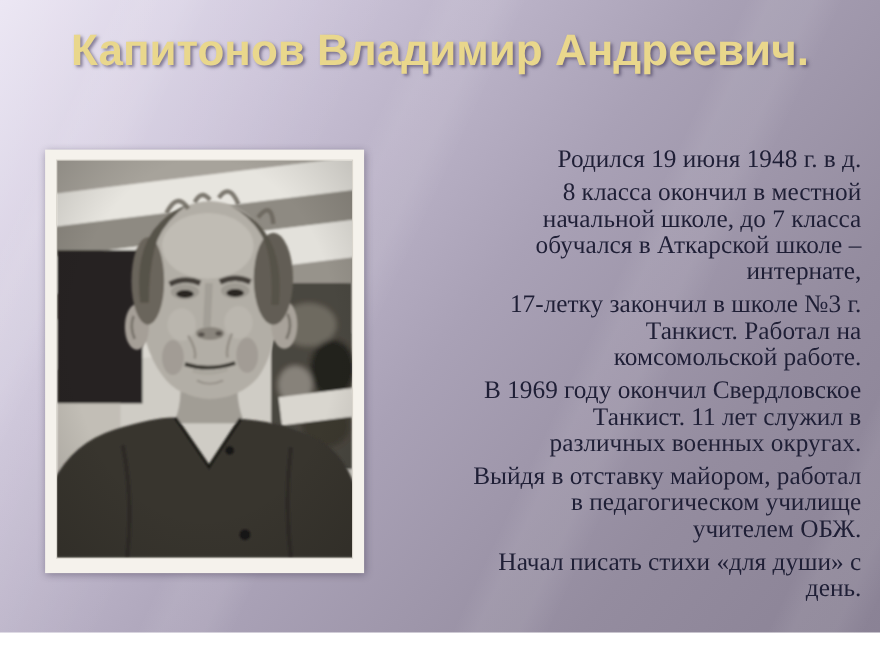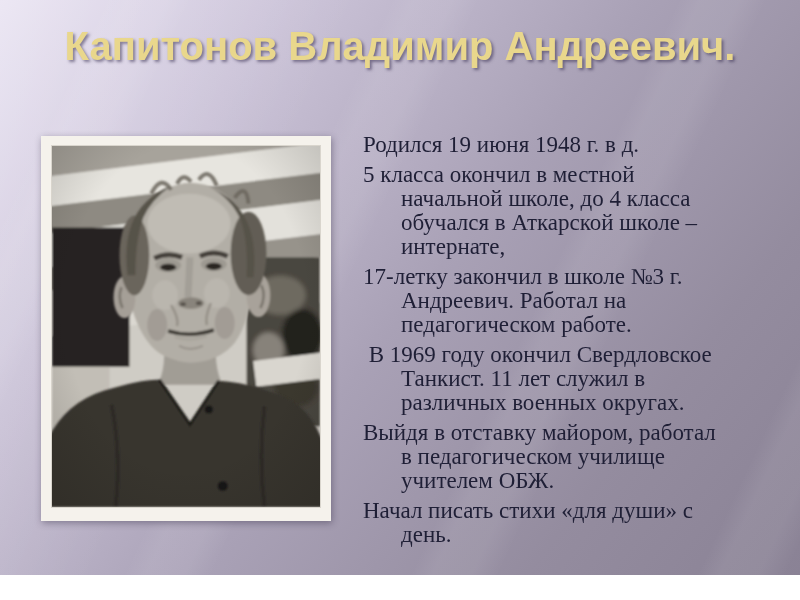--- a/index.html
+++ b/index.html
@@ -60,21 +60,21 @@
 
   
   .bio {
     position:absolute;
     left:363px; top:133px;
     width:420px;
     color:var(--body_text,#1f1f36);
     font-size:23px;
     line-height:24px;
   }
-  .bio p { margin:0 0 6px 0; }
+  .bio p { margin:0 0 6px 0;text-align:right; }
   .bio span {
     display:block;
     white-space:pre;   
   }
   .bio span.cont { padding-left:38px; }
 </style>
 </head>
 <body>
 
 <div class="slide">
@@ -176,29 +176,29 @@
 
       <rect x="0" y="0" width="270" height="363" fill="url(#vig)"></rect>
     </svg>
   </div>
 
   <div class="bio">
     <p>
       <span>Родился 19 июня 1948 г. в д.</span>
     </p>
     <p>
-      <span>5 класса окончил в местной</span>
-      <span class="cont">начальной школе, до 4 класса</span>
+      <span>8 класса окончил в местной</span>
+      <span class="cont">начальной школе, до 7 класса</span>
       <span class="cont">обучался в Аткарской школе –</span>
       <span class="cont">интернате,</span>
     </p>
     <p>
       <span>17-летку закончил в школе №3 г.</span>
-      <span class="cont">Андреевич. Работал на</span>
-      <span class="cont">педагогическом работе.</span>
+      <span class="cont">Танкист. Работал на</span>
+      <span class="cont">комсомольской работе.</span>
     </p>
     <p>
       <span> В 1969 году окончил Свердловское</span>
       <span class="cont">Танкист. 11 лет служил в</span>
       <span class="cont">различных военных округах.</span>
     </p>
     <p>
       <span>Выйдя в отставку майором, работал</span>
       <span class="cont">в педагогическом училище</span>
       <span class="cont">учителем ОБЖ.</span>

